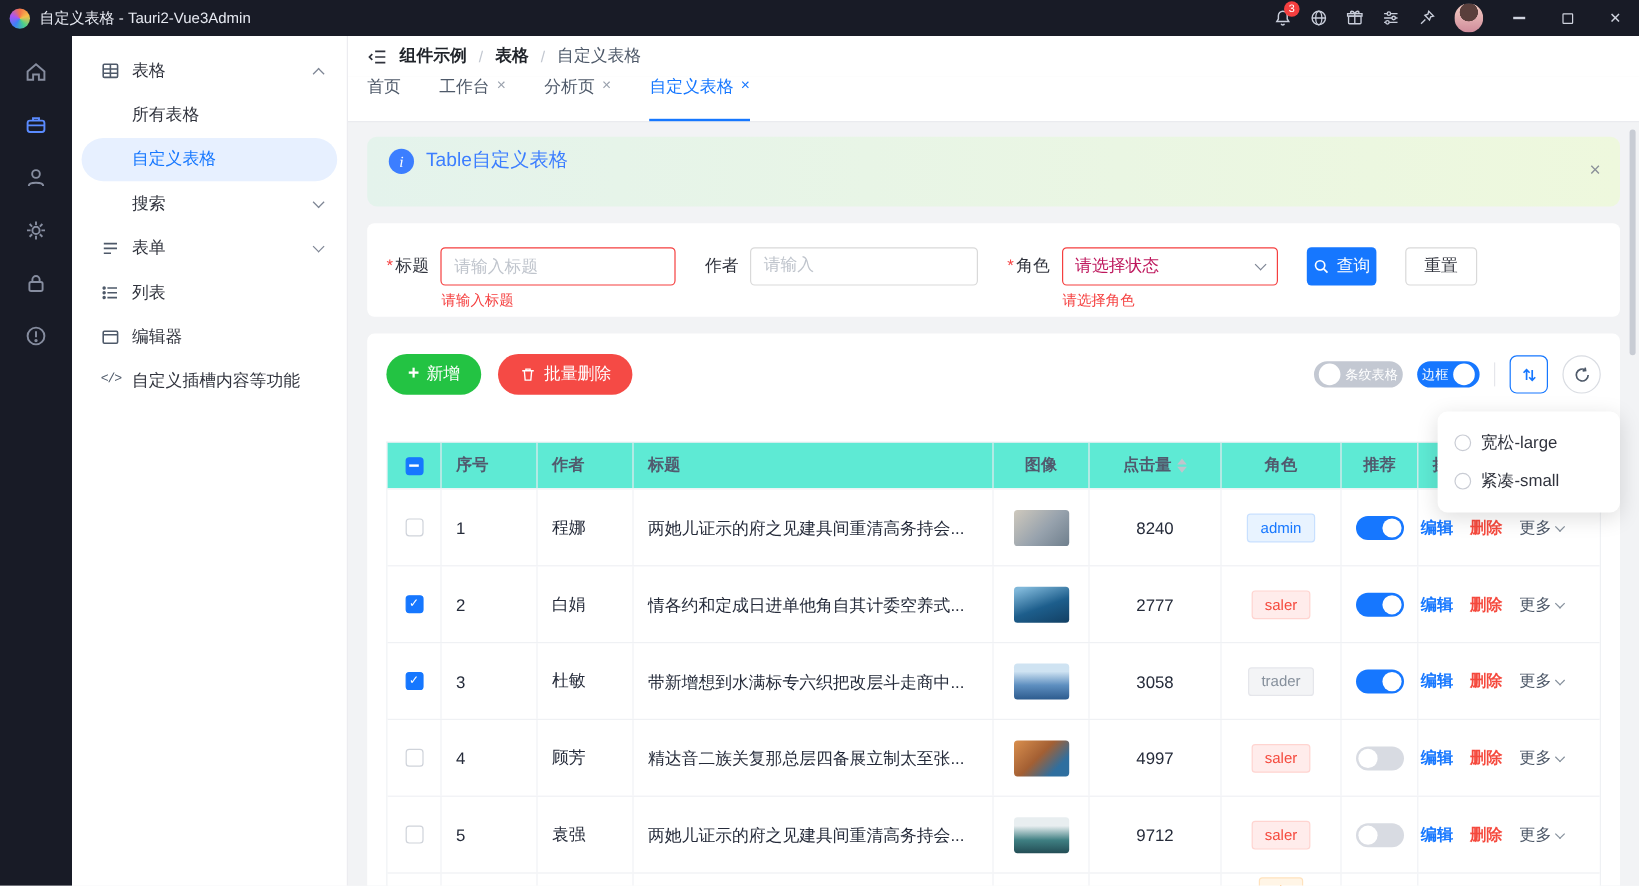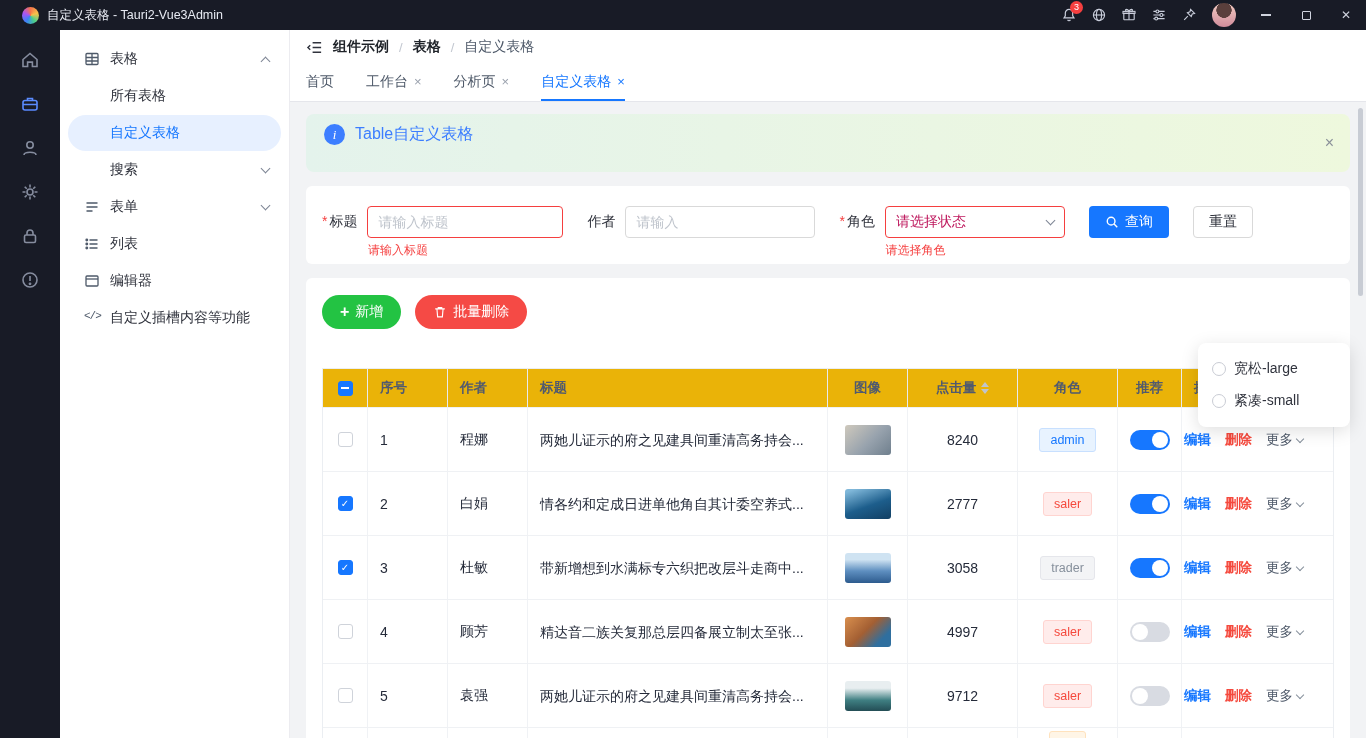--- a/index.html
+++ b/index.html
@@ -1,21 +1,21 @@
 <!DOCTYPE html>
 <html><head>
 <meta charset="utf-8">
 <style>
 *{margin:0;padding:0;box-sizing:border-box}
 html,body{width:1366px;height:738px;overflow:hidden;font-family:"Liberation Sans","DejaVu Sans",sans-serif;font-size:14px;color:#1f2329;background:#f2f3f5}
 svg{display:block}
 
 
 .titlebar{position:absolute;left:0;top:0;width:1366px;height:30px;background:#181b26;display:flex;align-items:center;justify-content:space-between;z-index:90;color:#dfe3ec}
-.tb-left{display:flex;align-items:center;gap:8px;padding-left:22px}
+.tb-left{display:flex;align-items:center;gap:8px;padding-left:8px}
 .app-logo{width:17px;height:17px;border-radius:50%;background:conic-gradient(#f5734a,#f7c14a,#4ad08a,#3b82f6,#a855f7,#f5734a)}
 .tb-title{font-size:12.5px;color:#e7eaf2}
 .tb-right{display:flex;align-items:center;height:100%}
 .tb-ico{position:relative;width:30px;height:30px;display:flex;align-items:center;justify-content:center;color:#c9cedb;cursor:pointer}
 .badge{position:absolute;top:1px;right:1px;min-width:13px;height:13px;border-radius:7px;background:#f53f3f;color:#fff;font-size:9px;line-height:13px;text-align:center;padding:0 3px}
 .avatar{width:24px;height:24px;border-radius:50%;margin:0 10px 0 8px;background:radial-gradient(circle at 50% 30%,#5a3f3c 0 36%,rgba(0,0,0,0) 38%),linear-gradient(180deg,#f3cdc3,#d08c9b)}
 .win-btn{width:40px;height:30px;display:flex;align-items:center;justify-content:center;color:#cfd3de;font-size:12px;cursor:pointer}
 .ic-min{width:10px;height:1.5px;background:#cfd3de;display:inline-block}
 .ic-max{width:9px;height:9px;border:1.2px solid #cfd3de;display:inline-block;border-radius:1px}
 .ic-close::before{content:"✕";font-size:12px}
@@ -38,21 +38,21 @@
 .code-ico{font-size:11px;color:#4e5969;font-family:"Liberation Mono",monospace;letter-spacing:-1px}
 
 
 .main{position:absolute;left:290px;top:30px;right:0;bottom:0;background:#f2f3f5;overflow:hidden}
 .crumbbar{height:34px;background:#fff;display:flex;align-items:center;padding:0 16px;gap:10px}
 .fold-ico{color:#30333d;cursor:pointer;display:flex}
 .crumb{font-size:14px;font-weight:700;color:#1f2329}
 .crumb.last{font-weight:400;color:#4e5969}
 .crumb-sep{color:#c2c7d0;font-size:13px}
 .tabsbar{height:38px;background:#fff;border-bottom:1px solid #e5e6eb;display:flex;align-items:stretch;padding:0 16px;gap:32px}
-.tab{display:flex;align-items:center;gap:6px;color:#4e5969;font-size:14px;cursor:pointer;border-bottom:2px solid transparent}
+.tab{display:flex;align-items:flex-start;gap:6px;color:#4e5969;font-size:14px;cursor:pointer;border-bottom:2px solid transparent}
 .tab.active{color:#1677ff;border-bottom-color:#1677ff}
 .tab-x{font-size:13px;color:#9aa1ad;line-height:1}
 .tab.active .tab-x{color:#1677ff}
 
 .content{padding:12px 16px;position:relative}
 
 
 .alert{height:58px;border-radius:8px;background:linear-gradient(90deg,#e4f3ec 0%,#eef8dd 100%);display:flex;align-items:flex-start;padding:9px 16px;position:relative}
 .info-ico{width:21px;height:21px;border-radius:50%;background:#3c7eff;color:#fff;font-size:13px;font-style:italic;font-family:"Liberation Serif",serif;display:flex;align-items:center;justify-content:center;margin:1px 10px 0 2px;flex:none}
 .alert-title{font-size:16px;color:#3c7eff;line-height:22px}
@@ -66,21 +66,21 @@
 .f-label{font-size:14px;color:#30333d;white-space:nowrap}
 .req{color:#f53f3f;margin-right:2px}
 .inp{height:32px;border:1px solid #d9d9d9;border-radius:4px;padding:0 10px;font-size:14px;color:#30333d;outline:none;background:#fff;font-family:inherit}
 .inp::placeholder{color:#bfc4cc}
 .inp.err{border-color:#f53f3f}
 .sel{height:32px;border:1px solid #f53f3f;border-radius:4px;padding:0 10px;display:flex;align-items:center;justify-content:space-between;width:180px;cursor:pointer;background:#fff}
 .sel .ph{color:#be185d;font-size:14px}
 .err-msg{position:absolute;left:0;top:36px;font-size:12px;color:#f53f3f;white-space:nowrap}
 .field.lab-err .err-msg{left:46px}
 .btn{height:32px;border:none;border-radius:4px;font-size:14px;display:inline-flex;align-items:center;justify-content:center;gap:6px;cursor:pointer;font-family:inherit}
-.btn-query{background:#1677ff;color:#fff;padding:0 16px}
+.btn-query{background:#1677ff;color:#fff;padding:0 5px}
 .btn-reset{background:#fff;color:#30333d;border:1px solid #d9d9d9;padding:0 15px}
 
 
 .table-card{margin-top:14px;padding:16px;min-height:480px}
 .toolbar{display:flex;align-items:center;height:36px}
 .pill{height:34px;border:none;border-radius:17px;color:#fff;font-size:14px;display:inline-flex;align-items:center;gap:6px;padding:0 18px;cursor:pointer;font-family:inherit}
 .pill-add{background:#23c343}
 .pill-del{background:#f54a45;margin-left:14px}
 .plus{font-size:16px;font-weight:700;line-height:1}
 .tb-spacer{margin-left:auto;display:flex;align-items:center;gap:12px}
@@ -88,21 +88,21 @@
 .switch-lbl .knob{width:18px;height:18px;border-radius:50%;background:#fff;flex:none}
 .switch-lbl.off{background:#c3c8d2}
 .switch-lbl.on{background:#1677ff;flex-direction:row-reverse}
 .vdiv{width:1px;height:20px;background:#e5e6eb}
 .sq-btn{width:32px;height:32px;border-radius:6px;border:1px solid #1677ff;background:#fff;color:#1677ff;display:flex;align-items:center;justify-content:center;cursor:pointer}
 .rnd-btn{width:32px;height:32px;border-radius:50%;border:1px solid #d9dce2;background:#fff;color:#4e5969;display:flex;align-items:center;justify-content:center;cursor:pointer}
 
 
 .tbl{margin-top:38px;border:1px solid #ebeef2;border-bottom:none}
 .thead,.trow{display:grid;grid-template-columns:45px 80px 80px 300px 80px 110px 100px 64px minmax(140px,1fr)}
-.thead{background:#eab308;height:38px}
+.thead{background:#5eead4;height:38px}
 .th{display:flex;align-items:center;font-size:13.5px;font-weight:700;color:#515a6e;border-right:1px solid #e8eaee;padding:0 12px}
 .th:last-child{border-right:none}
 .th.ctr,.tc.ctr{justify-content:center;padding:0}
 .trow{height:64px;border-top:1px solid #eff1f4;background:#fff}
 .tc{display:flex;align-items:center;border-right:1px solid #f0f2f5;padding:0 12px;font-size:14px;color:#252b3a;overflow:hidden}
 .tc:last-child{border-right:none}
 .tc.title-cell{white-space:nowrap;text-overflow:ellipsis;display:block;line-height:64px}
 .sort{display:inline-flex;flex-direction:column;margin-left:5px;gap:2px}
 .sort b{width:0;height:0;border-left:4px solid transparent;border-right:4px solid transparent}
 .sort .su{border-bottom:5px solid #c0c4cc}
@@ -344,21 +344,21 @@
     </div>
 
     <div class="card form-card">
       <div class="field lab-err">
         <span class="f-label"><span class="req">*</span><span>标题</span></span>
         <input class="inp err" style="width: 196px;" placeholder="请输入标题">
         <span class="err-msg">请输入标题</span>
       </div>
       <div class="field">
         <span class="f-label">作者</span>
-        <input class="inp" style="width: 190px;" placeholder="请输入">
+        <input class="inp" style="width: 190px; font-family: Liberation Mono, monospace;" placeholder="请输入">
       </div>
       <div class="field lab-err">
         <span class="f-label"><span class="req">*</span><span>角色</span></span>
         <div class="sel">
           <span class="ph">请选择状态</span>
           <span class="chev down"></span>
         </div>
         <span class="err-msg">请选择角色</span>
       </div>
       <button class="btn btn-query">
@@ -378,20 +378,43 @@
         <button class="pill pill-add">
           <span class="plus">+</span>
           <span>新增</span>
         </button>
         <button class="pill pill-del">
           <svg width="14" height="14" viewBox="0 0 16 16" fill="none" stroke="#fff" stroke-width="1.3">
               <path d="M2.5 4.5h11M6 4.5V3h4v1.5M4.5 4.5l.8 9h5.4l.8-9"></path>
             </svg>
           <span>批量删除</span>
         </button>
+        <div class="tb-spacer">
+          <span class="switch-lbl off">
+            <span class="knob"></span>
+            <span>条纹表格</span>
+          </span>
+          <span class="switch-lbl on">
+            <span class="knob"></span>
+            <span>边框</span>
+          </span>
+          <span class="vdiv"></span>
+          <span class="sq-btn">
+            <svg width="15" height="15" viewBox="0 0 16 16" fill="none" stroke="currentColor" stroke-width="1.5">
+                <path d="M5.5 3.5v9M2.8 6l2.7-2.7L8.2 6"></path>
+                <path d="M10.5 12.5v-9M7.8 10l2.7 2.7L13.2 10"></path>
+              </svg>
+          </span>
+          <span class="rnd-btn">
+            <svg width="15" height="15" viewBox="0 0 16 16" fill="none" stroke="currentColor" stroke-width="1.5">
+                <path d="M13.3 8A5.3 5.3 0 1 1 10.8 3.5"></path>
+                <path d="M10.6 1.4l.4 2.6-2.6.4"></path>
+              </svg>
+          </span>
+        </div>
       </div>
 
       <div class="tbl">
         <div class="thead">
           <div class="th ctr">
               <span class="cb indet"></span>
             </div>
           <div class="th">序号</div>
           <div class="th">作者</div>
           <div class="th">标题</div>

